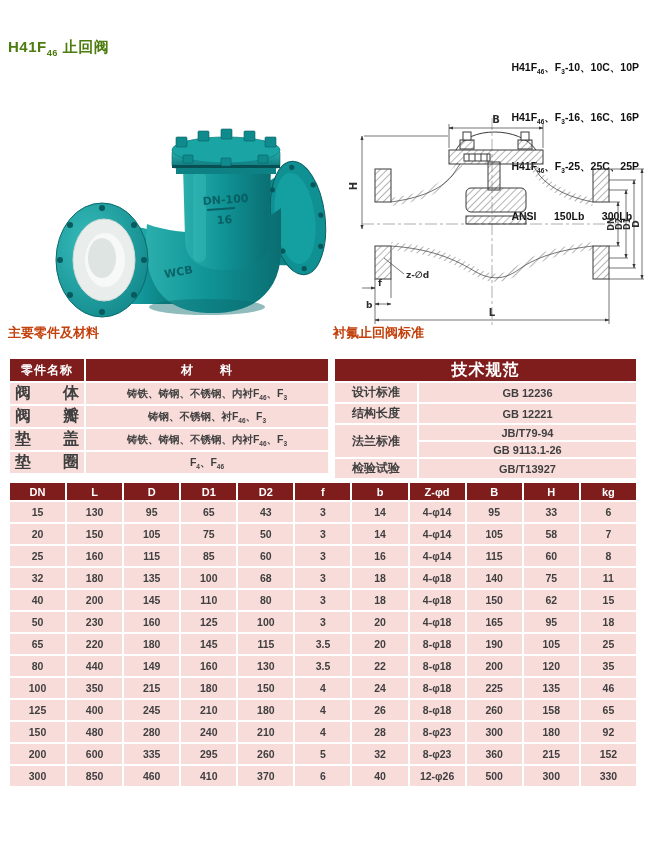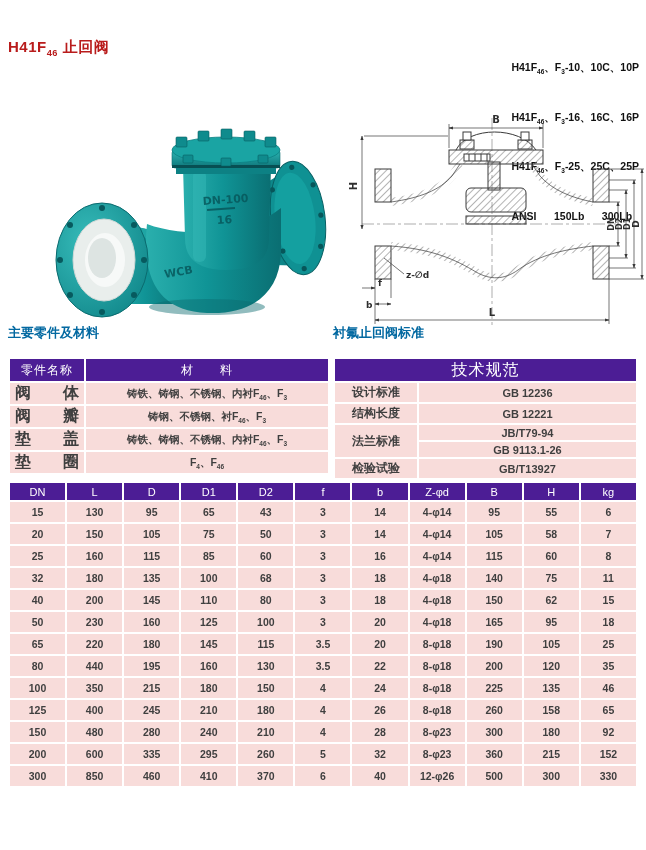--- a/index.html
+++ b/index.html
@@ -4,36 +4,36 @@
 <style>
   html,body{margin:0;padding:0}
   body{
     width:646px;height:850px;background:#ffffff;position:relative;overflow:hidden;
     font-family:"Liberation Sans","DejaVu Sans",sans-serif;color:#222;
   }
   .abs{position:absolute}
   sub{font-size:62%;line-height:0}
 
   
-  .page-title{left:8px;top:28px;font-size:15px;font-weight:bold;color:#b91c1c;letter-spacing:.5px}
+  .page-title{left:8px;top:28px;font-size:15px;font-weight:bold;color:#4d7c0f;letter-spacing:.5px}
   .specs{right:7px;top:26px;text-align:left;font-size:10.5px;font-weight:bold;line-height:16.5px;color:#111;white-space:pre}
 
   
   .photo{left:55px;top:108px;width:296px;height:213px}
   .drawing{left:348px;top:102px;width:298px;height:230px}
 
   
-  .sec-title{top:324px;font-size:13px;font-weight:bold;color:#0369a1}
+  .sec-title{top:324px;font-size:13px;font-weight:bold;color:#c2410c}
   .sec-title.l{left:8px}
   .sec-title.r{left:333px}
 
   
   .tbl{border-collapse:collapse;table-layout:fixed}
   .tbl th,.tbl td{border:2px solid #fff;text-align:center;vertical-align:middle;padding:0;overflow:hidden}
-  .tbl th{background:#4c1d95;color:#fff;font-weight:normal}
+  .tbl th{background:#7f1d1d;color:#fff;font-weight:bold}
   .cell{background:#f8dcda;color:#3f3f3f;font-weight:bold}
 
   .materials{left:8px;top:357px;width:322px;font-size:10.5px}
   .materials th{height:22px;font-size:12px;letter-spacing:1px}
   .materials td{height:19px}
   .materials .c-part{width:76px}
   .materials .part{font-size:16px}
 
   .standards{left:333px;top:357px;width:305px;font-size:11px}
   .standards th{height:22px;font-size:16px;letter-spacing:1px}
@@ -341,21 +341,21 @@
       <tr>
         <td class="cell">15</td>
         <td class="cell">130</td>
         <td class="cell">95</td>
         <td class="cell">65</td>
         <td class="cell">43</td>
         <td class="cell">3</td>
         <td class="cell">14</td>
         <td class="cell">4-φ14</td>
         <td class="cell">95</td>
-        <td class="cell">55</td>
+        <td class="cell">33</td>
         <td class="cell">6</td>
       </tr>
 
       <tr>
         <td class="cell">20</td>
         <td class="cell">150</td>
         <td class="cell">105</td>
         <td class="cell">75</td>
         <td class="cell">50</td>
         <td class="cell">3</td>
@@ -432,21 +432,21 @@
         <td class="cell">20</td>
         <td class="cell">8-φ18</td>
         <td class="cell">190</td>
         <td class="cell">105</td>
         <td class="cell">25</td>
       </tr>
 
       <tr>
         <td class="cell">80</td>
         <td class="cell">440</td>
-        <td class="cell">195</td>
+        <td class="cell">149</td>
         <td class="cell">160</td>
         <td class="cell">130</td>
         <td class="cell">3.5</td>
         <td class="cell">22</td>
         <td class="cell">8-φ18</td>
         <td class="cell">200</td>
         <td class="cell">120</td>
         <td class="cell">35</td>
       </tr>
 

